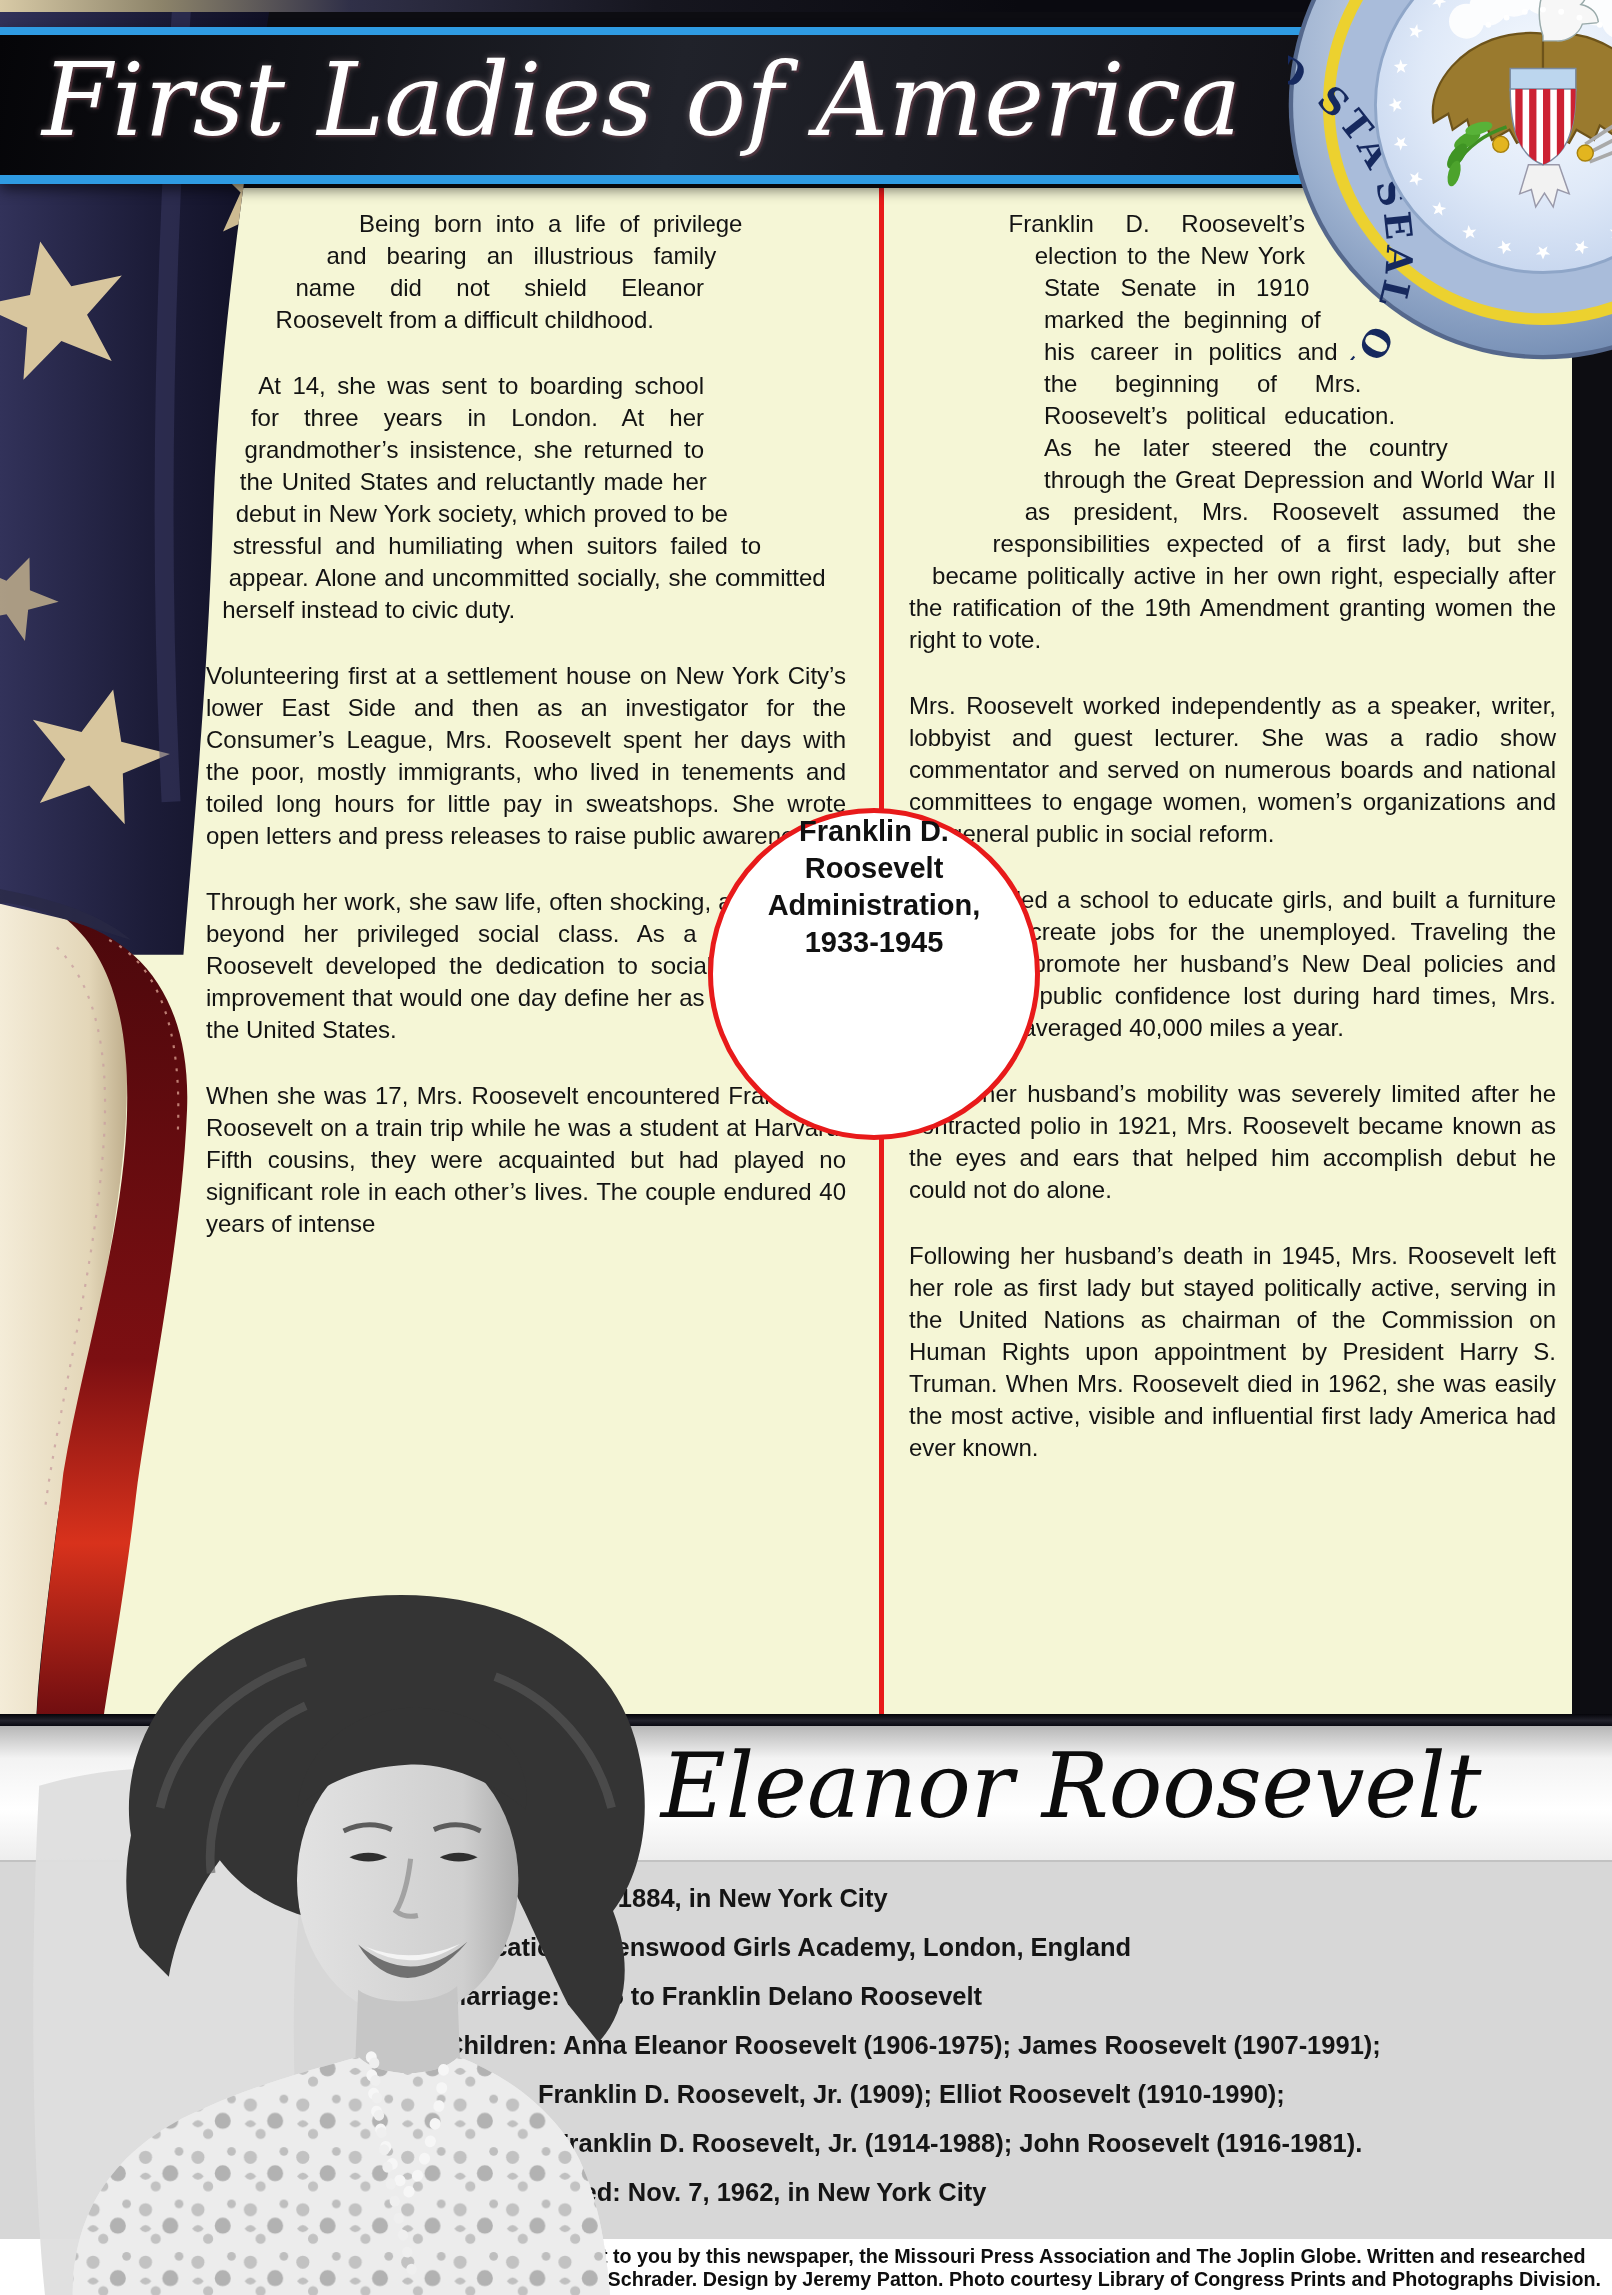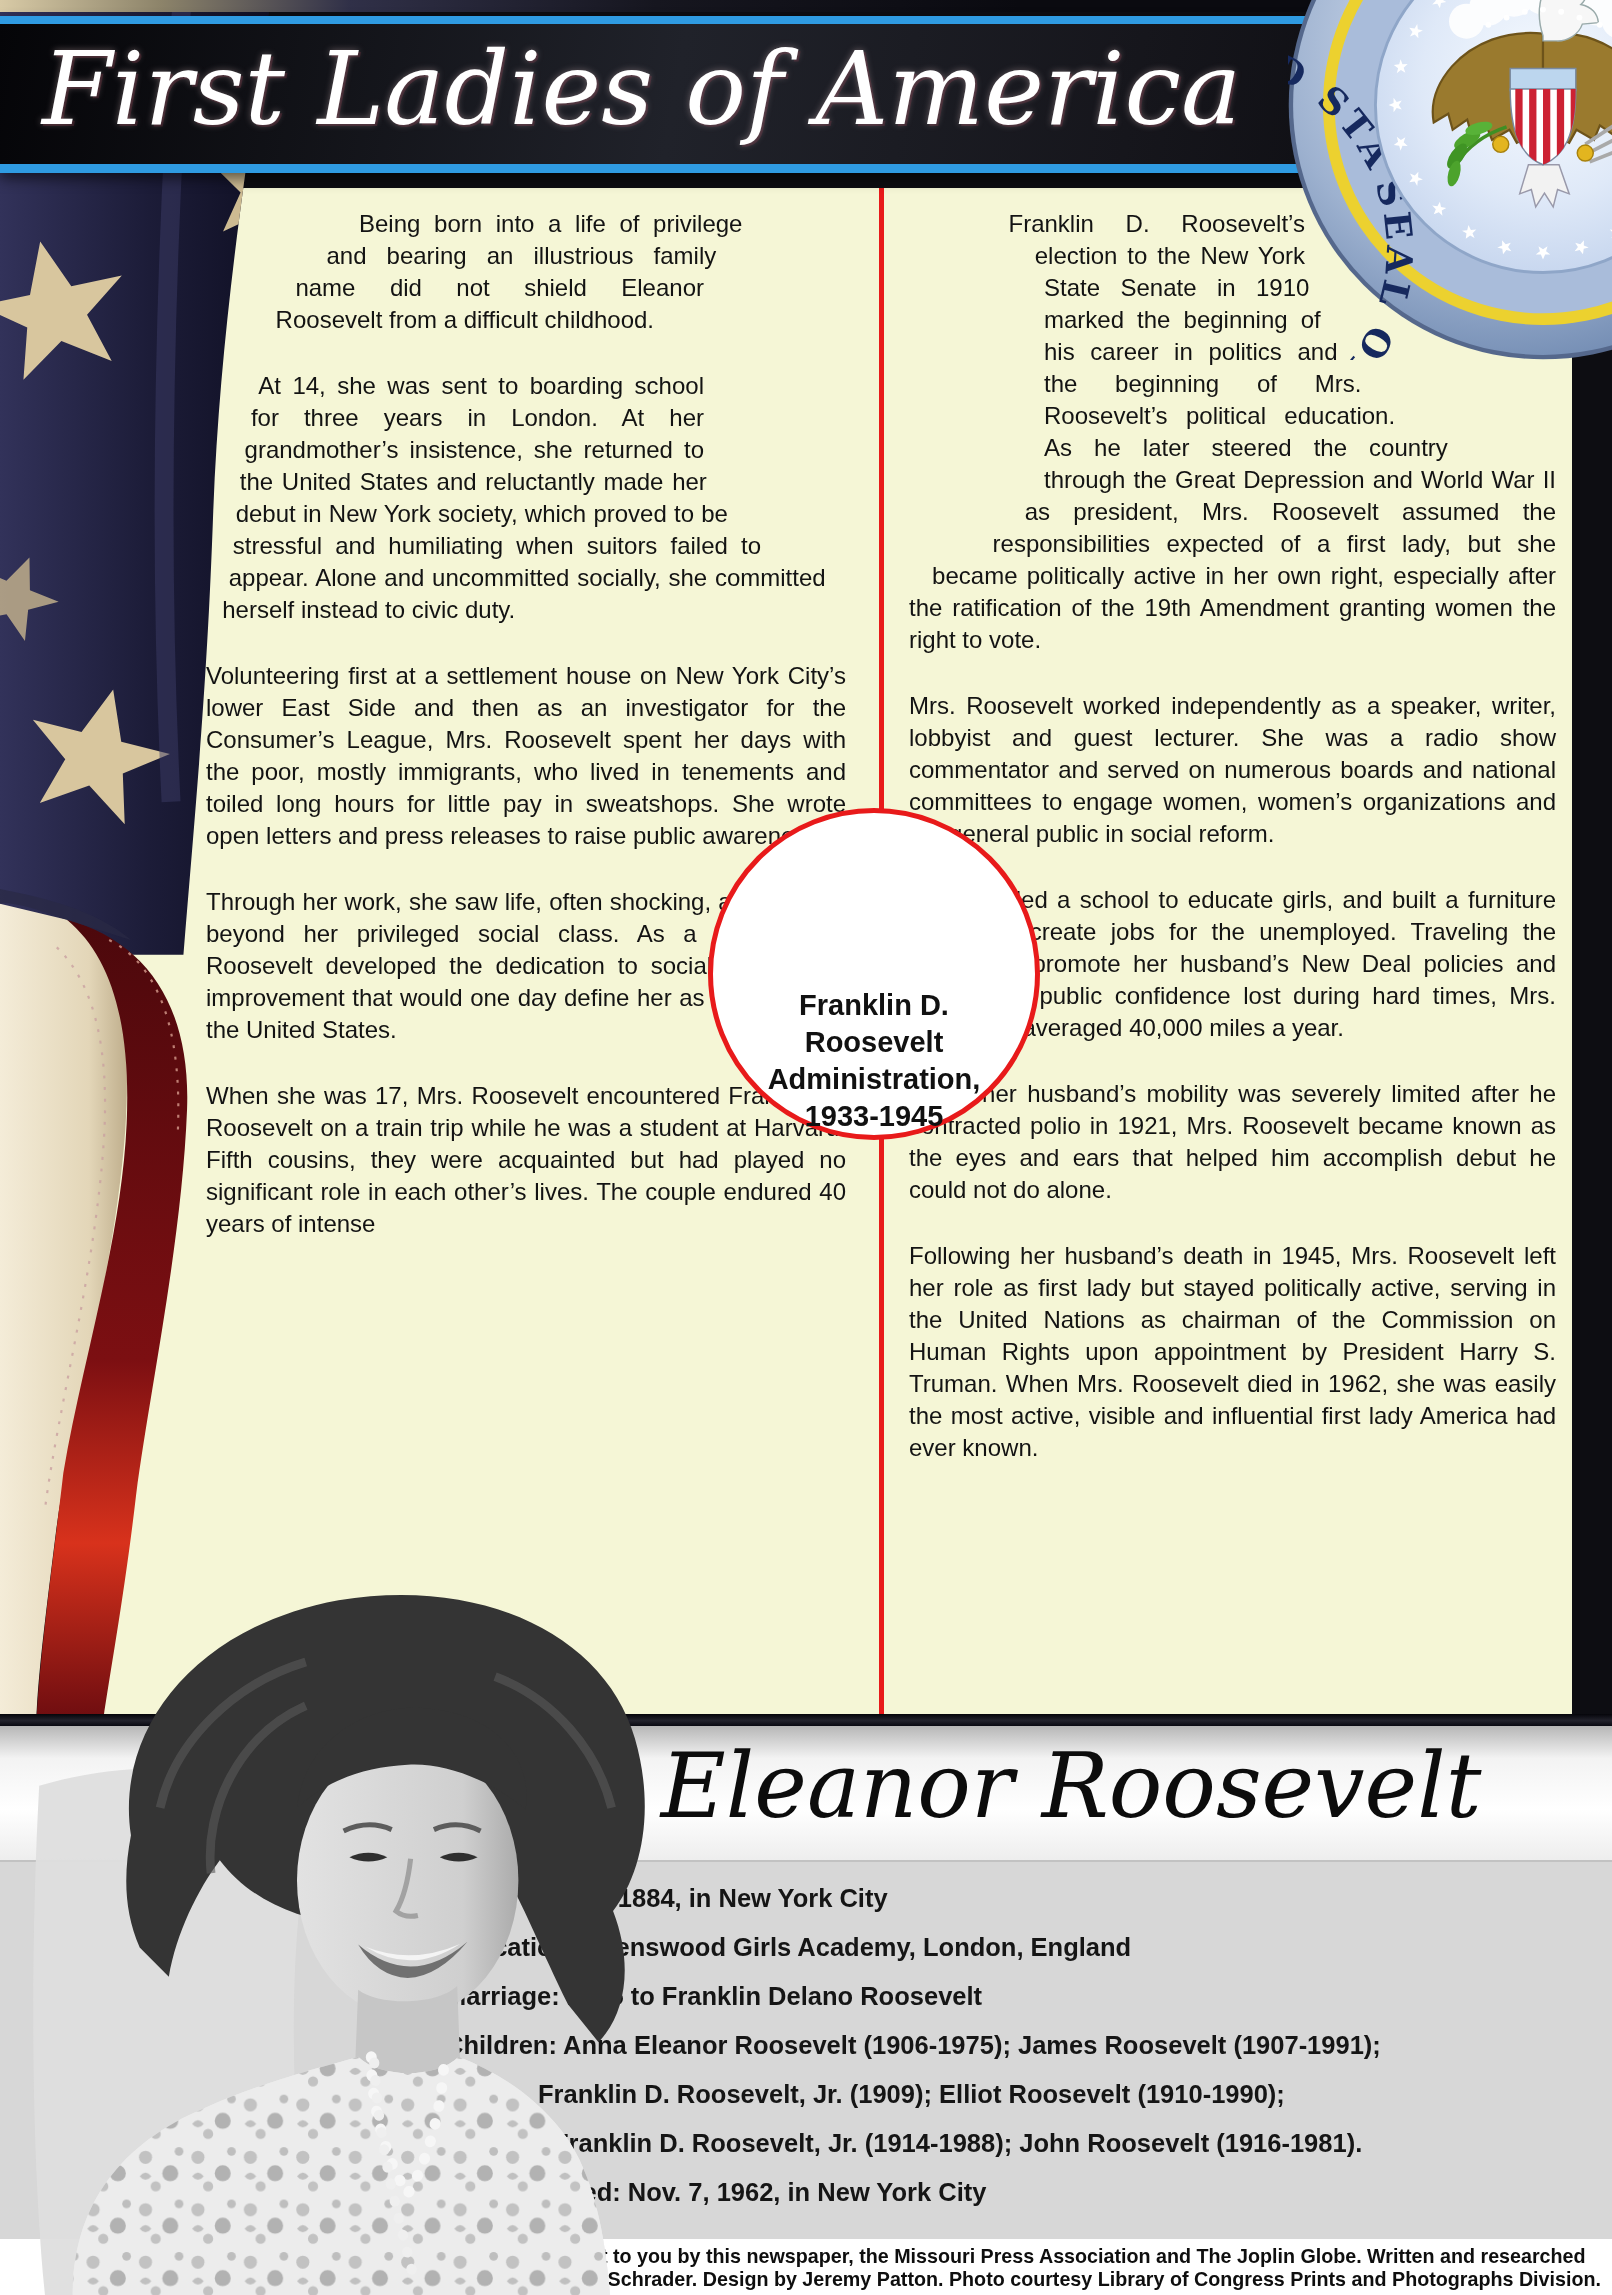--- a/index.html
+++ b/index.html
@@ -1,21 +1,21 @@
 <!DOCTYPE html>
 <html style="font-size:11.7px"><head>
 <meta charset="utf-8">
 <style>
   html,body{margin:0;padding:0;background:#333;}
   .page{position:relative;width:1613px;height:2295px;overflow:hidden;background:#0d0d12;
         font-family:"Liberation Sans","DejaVu Sans",sans-serif;}
   
   .top-strip{position:absolute;left:0;top:0;width:1613px;height:11.7px;z-index:7;
     background:linear-gradient(90deg,#d8caa6 0px,#8d846a 160px,#303048 350px,#16161f 656px,#0a0a10 1020px,#0a0a10 100%);}
-  .banner{position:absolute;left:0;top:16px;width:1613px;height:157px;z-index:7;
+  .banner{position:absolute;left:0;top:27px;width:1613px;height:157px;z-index:7;
     background:linear-gradient(100deg,#050508 0%,#20222a 42%,#16161c 70%,#08080c 100%);
     border-top:8px solid #2f9be2;border-bottom:9.5px solid #2f9be2;box-sizing:border-box;
     box-shadow:0 5.8px 13px rgba(0,0,0,.55);}
   .banner-title{position:absolute;left:42px;top:5.8px;font-family:"DejaVu Serif","Liberation Serif",serif;
     font-style:italic;font-weight:500;font-size:101px;color:#ffffff;white-space:nowrap;
     text-shadow:2.2px 2.2px 0 rgba(150,60,80,.25), 0 0 7.3px rgba(255,220,220,.35);}
   
   .cream{position:absolute;left:93px;top:188px;width:1479px;height:1526px;z-index:2;
     background:#f5f6d6;border-bottom:2.2px solid #a33;}
   .divider{position:absolute;left:879px;top:188px;width:5.1px;height:1526px;background:#e81a1a;z-index:3;}
@@ -29,21 +29,21 @@
     shape-margin:5.8px;}
   .circle-spacer-l{float:right;width:142px;height:343px;margin-top:587px;
     shape-outside:circle(192px at 173px 169px);}
   .seal-spacer{float:right;width:251px;height:244px;
     shape-outside:ellipse(248px 240px at 100% 0%);shape-margin:7.3px;}
   .circle-spacer-r{float:left;width:135px;height:343px;margin-top:587px;
     shape-outside:circle(192px at -35px 169px);}
   
   .badge{position:absolute;left:708px;top:808px;width:332px;height:332px;border-radius:50%;
     background:#ffffff;border:5.8px solid #e81a1a;box-sizing:border-box;z-index:5;
-    display:flex;align-items:flex-end;justify-content:center;text-align:center;
+    display:flex;align-items:flex-start;justify-content:center;text-align:center;
     font-weight:bold;font-size:29px;line-height:37px;color:#111;white-space:pre-line;}
   
   .black-bar{position:absolute;left:0;top:1714px;width:1613px;height:11.7px;z-index:9;
     background:linear-gradient(180deg,#05050a,#23232d 55%,#0a0a12);}
   .title-band{position:absolute;left:0;top:1726px;width:1613px;height:135px;z-index:9;
     background:linear-gradient(180deg,#b7b7b7 0%,#f3f3f3 24%,#ffffff 62%,#ededed 100%);}
   .profile-name{position:absolute;left:313px;top:1734px;width:1256px;height:124px;z-index:9;
     font-family:"DejaVu Serif","Liberation Serif",serif;font-style:italic;font-size:89px;
     color:#0c0c0c;text-align:center;white-space:nowrap;}
   .facts-band{position:absolute;left:0;top:1860px;width:1613px;height:379px;z-index:9;

